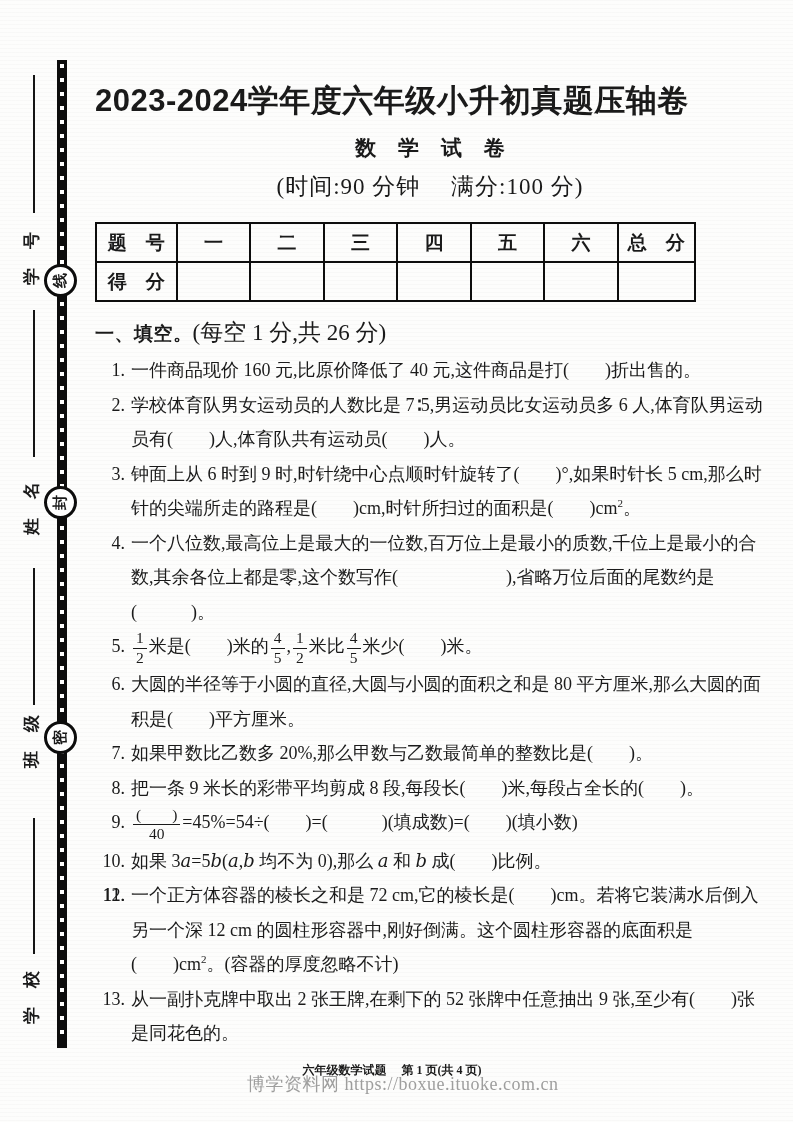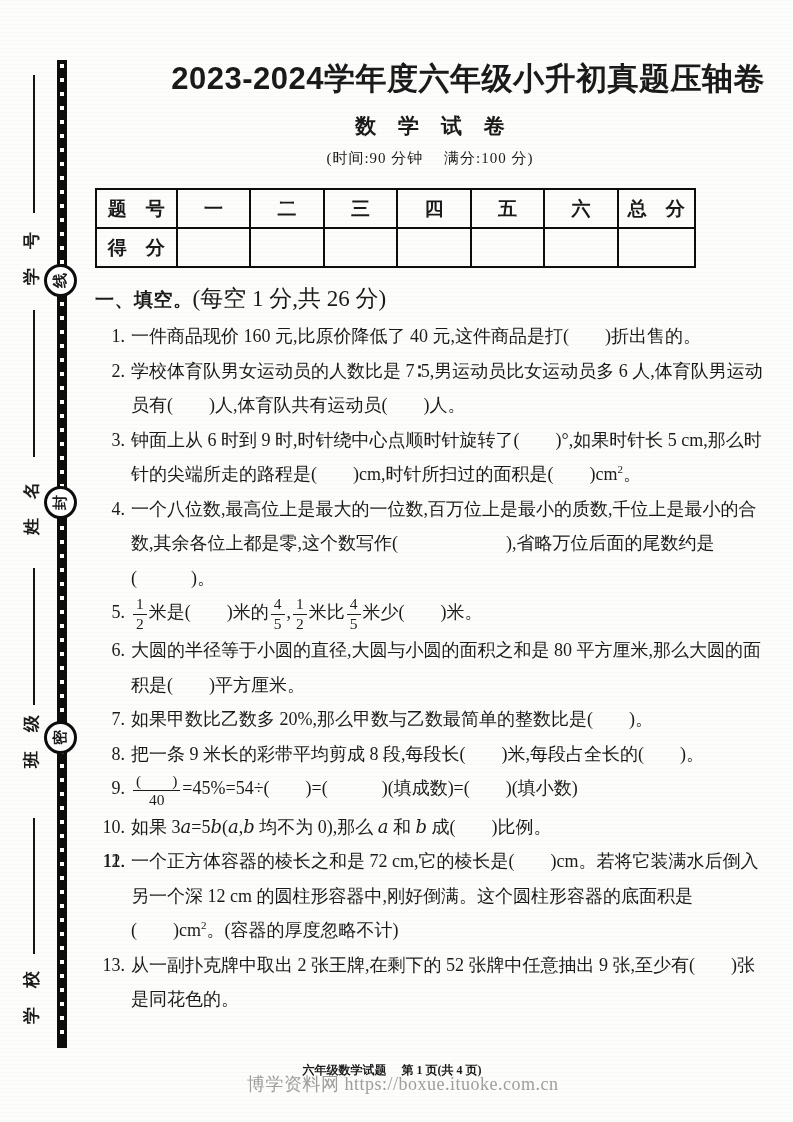--- a/index.html
+++ b/index.html
@@ -37,30 +37,30 @@
     position:absolute; left:44px; width:33px; height:33px; background:#fff;
     border:3px solid #0d0d0d; border-radius:50%; z-index:2;
     display:flex; align-items:center; justify-content:center;
   }
   .sc1{ top:264px; } .sc2{ top:486px; } .sc3{ top:721px; }
   .seal-circle span{ transform:rotate(-90deg); font-size:15px; font-weight:bold; line-height:1; }
 
   
   .main{ position:absolute; left:95px; top:0; width:670px; }
   .title{
-    margin-top:58px; text-align:right;
+    margin-top:80px; text-align:left;
     font-family:"Liberation Sans","DejaVu Sans",sans-serif;
     font-weight:bold; font-size:31px; letter-spacing:0.5px;
   }
   .subtitle{
     margin-top:12px; text-align:center;
     font-family:"Liberation Sans","DejaVu Sans",sans-serif;
     font-weight:bold; font-size:21px; word-spacing:16px;
   }
-  .exam-meta{ margin-top:9px; text-align:center; font-size:15px; letter-spacing:1px; }
+  .exam-meta{ margin-top:9px; text-align:center; font-size:23px; letter-spacing:1px; }
 
   table.score{
     margin-top:20px; width:601px; border-collapse:collapse;
     border:2.5px solid #0d0d0d;
     font-family:"Liberation Sans","DejaVu Sans",sans-serif;
   }
   table.score td{
     border:2px solid #0d0d0d; height:39px; text-align:center;
     font-size:19px; font-weight:bold;
   }

